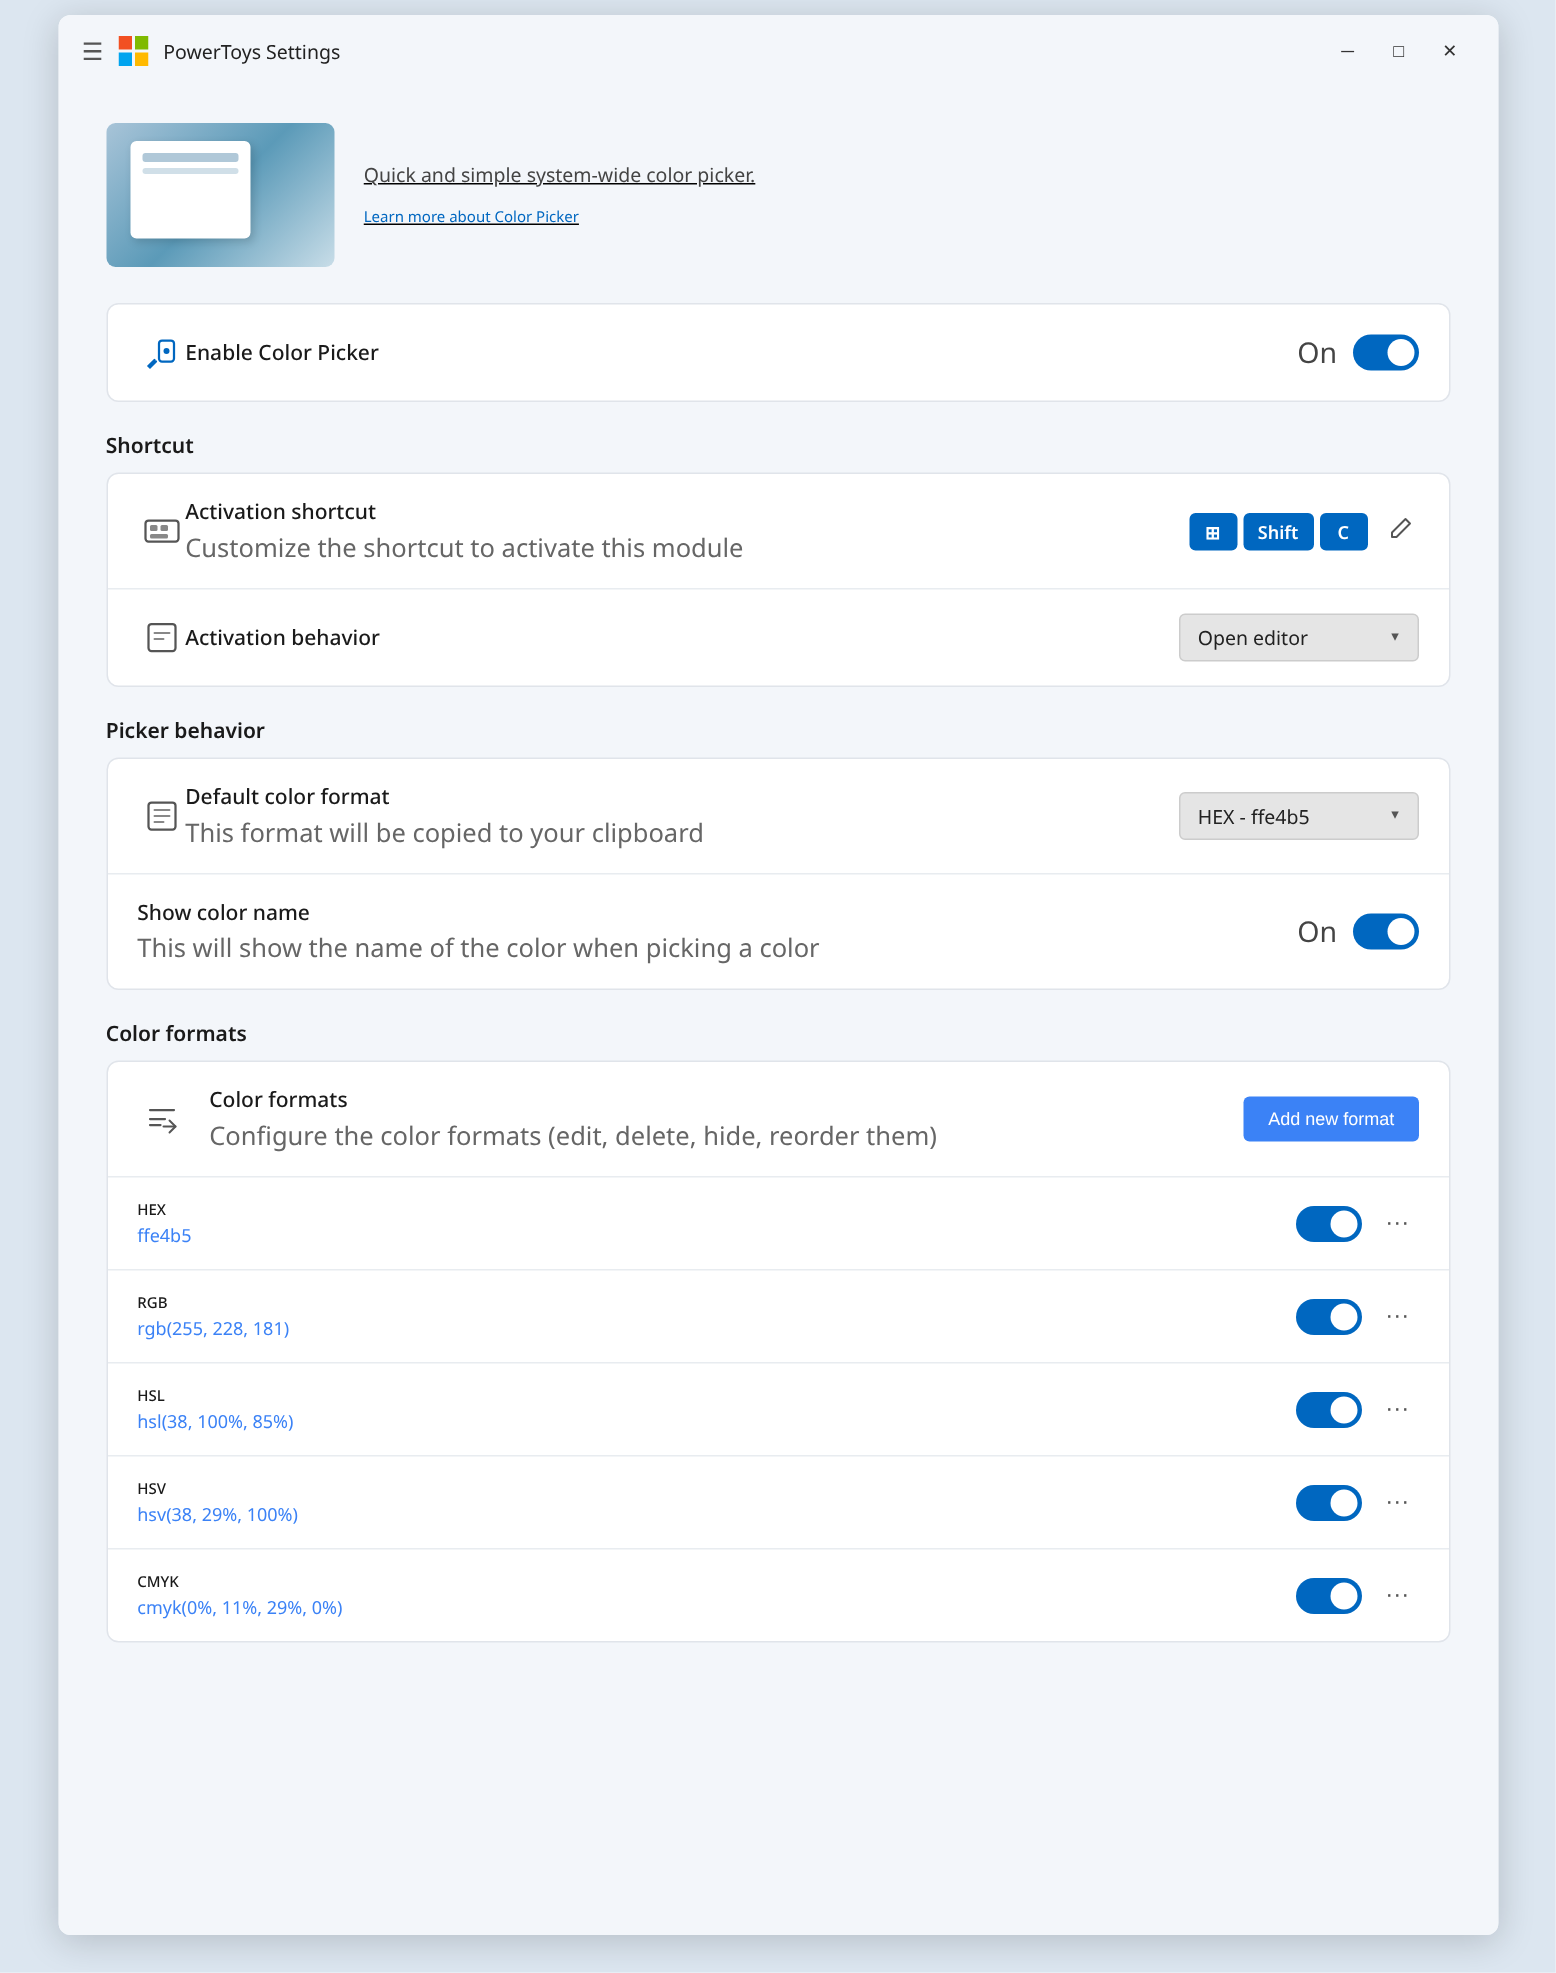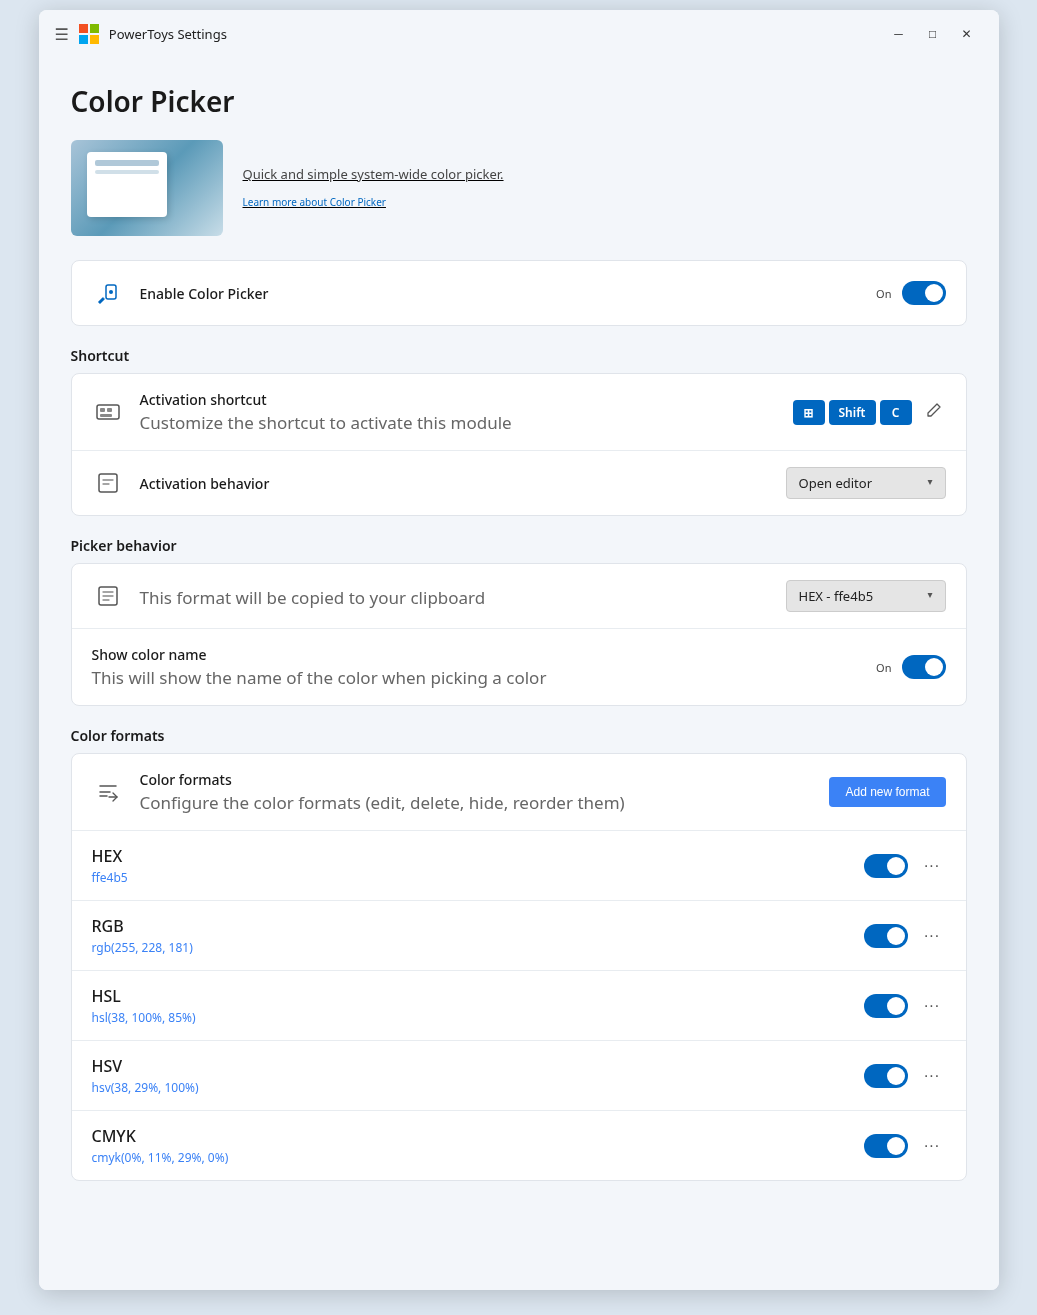--- a/index.html
+++ b/index.html
@@ -150,21 +150,20 @@
       border-radius: 8px;
       border: 1px solid #e0e4ea;
       margin-bottom: 8px;
       overflow: hidden;
     }
 
     .toggle-row {
       display: flex;
       align-items: center;
       padding: 16px 20px;
-      gap: 16px;
     }
 
     .toggle-row-icon {
       width: 32px;
       height: 32px;
       display: flex;
       align-items: center;
       justify-content: center;
       flex-shrink: 0;
     }
@@ -183,21 +182,21 @@
       margin-top: 2px;
     }
 
     .toggle-row-right {
       display: flex;
       align-items: center;
       gap: 10px;
     }
 
     .toggle-status {
-      font-size: 11px;
+      font-size: 19px;
       color: #444;
       text-align: center;
     }
 
     .toggle {
       width: 44px;
       height: 24px;
       border-radius: 12px;
       background: #0067c0;
       position: relative;
@@ -299,21 +298,21 @@
     .format-row {
       display: flex;
       align-items: center;
       padding: 14px 20px;
       gap: 16px;
     }
 
     .format-row-content { flex: 1; }
 
     .format-name {
-      font-size: 16px;
+      font-size: 10px;
       font-weight: 500;
       color: #1a1a1a;
     }
 
     .format-value {
       font-size: 12px;
       color: #3b82f6;
       margin-top: 2px;
     }
 
@@ -350,21 +349,20 @@
     <span class="titlebar-title">PowerToys Settings</span>
     <div class="titlebar-controls">
       <button class="titlebar-btn">─</button>
       <button class="titlebar-btn">□</button>
       <button class="titlebar-btn close">✕</button>
     </div>
   </div>
 
   <div class="content">
 
-    <h1 class="page-title">Color Picker</h1>
 
     <div class="hero-card">
       <div class="hero-image">
         <div class="hero-image-inner"></div>
       </div>
       <div class="hero-text">
         <p class="hero-description">Quick and simple system-wide color picker.</p>
         <a class="hero-link" href="#">Learn more about Color Picker</a>
       </div>
     </div>
@@ -446,20 +444,21 @@
     <div class="section-card">
 
       <div class="toggle-row">
         <div class="toggle-row-icon">
           <svg width="26" height="26" viewBox="0 0 26 26" fill="none">
             <rect x="4" y="4" width="18" height="18" rx="2" stroke="#555" stroke-width="1.5" fill="none"></rect>
             <path d="M8 9h10M8 13h10M8 17h6" stroke="#888" stroke-width="1.3" stroke-linecap="round"></path>
           </svg>
         </div>
         <div class="toggle-row-content">
+          <div class="toggle-row-label">Default color format</div>
           <div class="toggle-row-desc">This format will be copied to your clipboard</div>
         </div>
         <div class="toggle-row-right">
           <div class="select-dropdown">
             <span>HEX - ffe4b5</span>
             <span class="chevron">▾</span>
           </div>
         </div>
       </div>
 

